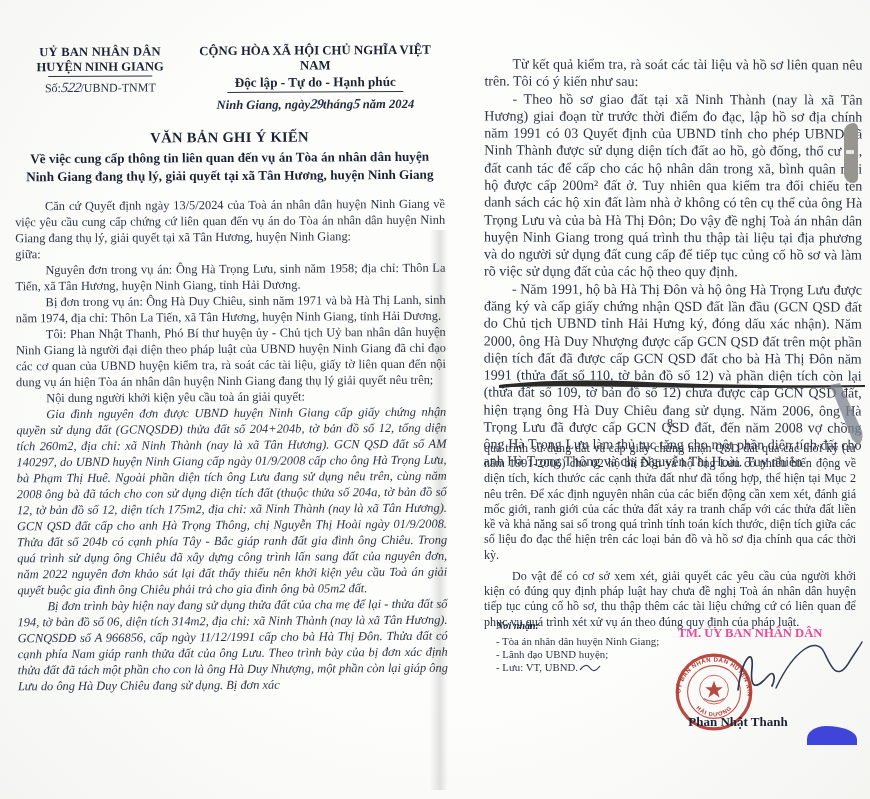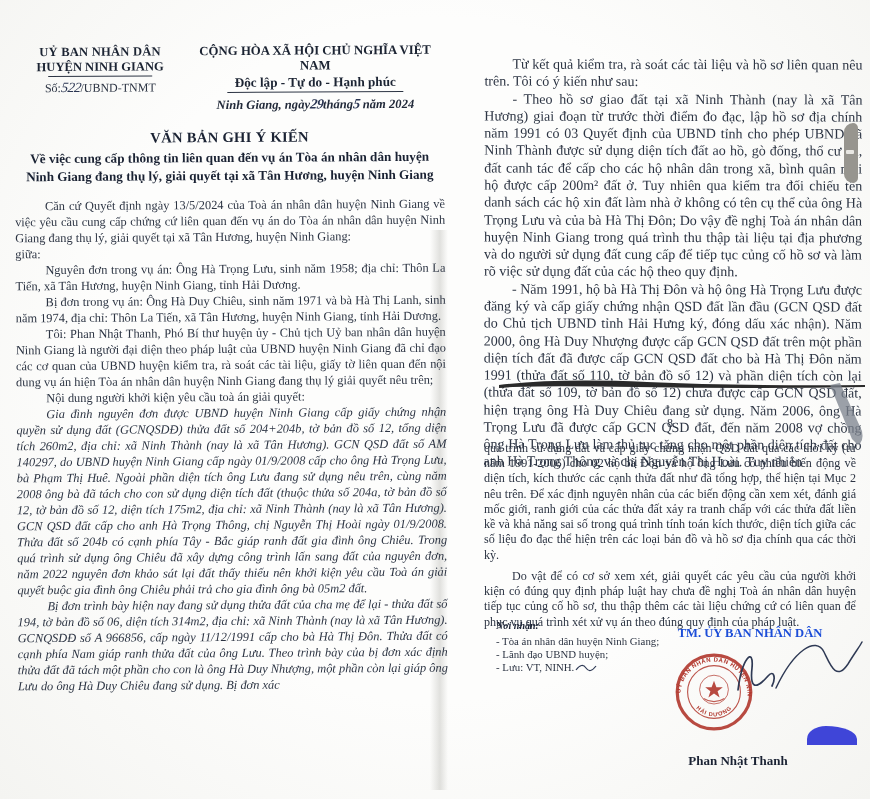--- a/index.html
+++ b/index.html
@@ -41,23 +41,23 @@
   .body-rb{font-size:12.1px;line-height:1.26;text-align:justify;}
   .body-rb p{margin:6px;text-indent:28px;}
   .body-rb p.noindent{text-indent:0;}
   .flourish{vertical-align:-4px;margin-left:2px;}
   
   .recipients{position:absolute;left:496px;top:620px;font-size:10.8px;line-height:1.25;}
   .recip-label{font-weight:bold;font-style:italic;font-size:10px;margin:0 0 2px 0;color:#1a2233;}
   .recipients ul{list-style:none;margin:0;padding:0;}
   .recipients li{margin:0;}
   .sig-block{position:absolute;left:640px;top:626px;width:220px;text-align:center;}
-  .sig1{font-weight:bold;font-size:12.6px;color:#1d4ed8;margin:0;}
+  .sig1{font-weight:bold;font-size:12.6px;color:#ec4899;margin:0;}
   .sig2{font-weight:bold;font-size:12.6px;color:#1a2233;margin:1px 0 0 0;}
-  .signer{position:absolute;left:648px;top:714px;width:180px;text-align:center;font-weight:bold;font-size:13px;color:#1a2233;margin-top:39px;}
+  .signer{position:absolute;left:648px;top:714px;width:180px;text-align:center;font-weight:bold;font-size:13px;color:#1a2233;}
   .stamp{position:absolute;left:674px;top:652px;width:80px;height:80px;}
   .signature-ink{position:absolute;left:724px;top:630px;}
   
   .page-gap-shadow{position:absolute;left:430px;top:230px;width:18px;height:560px;
     background:linear-gradient(90deg, rgba(200,200,196,0) 0%, rgba(190,190,185,.45) 55%, rgba(200,200,196,0) 100%);}
   .fold-line{position:absolute;left:497px;top:376px;}
   .corner-streak{position:absolute;left:824px;top:383px;}
   .edge-handle{position:absolute;left:844px;top:123px;width:14px;height:60px;background:#97958f;
     border-radius:9px 5px 5px 9px;}
   .edge-handle .notch{position:absolute;left:2px;top:27px;width:8px;height:4px;background:#e8e7e3;border-radius:1px;}
@@ -126,21 +126,21 @@
     <p class="noindent">quá trình sử dụng đất và cấp giấy chứng nhận QSD đất qua các thời kỳ (từ năm 1991-2006) cho 02 hộ bà Đôn và hộ ông Lưu có nhiều biến động về diện tích, kích thước các cạnh thửa đất như đã tổng hợp, thể hiện tại Mục 2 nêu trên. Để xác định nguyên nhân của các biến động cần xem xét, đánh giá mốc giới, ranh giới của các thửa đất xảy ra tranh chấp với các thửa đất liền kề và khả năng sai số trong quá trình tính toán kích thước, diện tích giữa các số liệu đo đạc thể hiện trên các loại bản đồ và hồ sơ địa chính qua các thời kỳ.</p>
     <p>Do vật để có cơ sở xem xét, giải quyết các yêu cầu của người khởi kiện có đúng quy định pháp luật hay chưa đề nghị Toà án nhân dân huyện tiếp tục củng cố hồ sơ, thu thập thêm các tài liệu chứng cứ có liên quan để phục vụ quá trình xét xử vụ án theo đúng quy định của pháp luật.</p>
   </div>
 </div>
 
 <div class="recipients">
   <p class="recip-label">Nơi nhận:</p>
   <ul>
     <li>- Tòa án nhân dân huyện Ninh Giang;</li>
     <li>- Lãnh đạo UBND huyện;</li>
-    <li><span>- Lưu: VT, NINH.</span><svg width="24" height="11" style="vertical-align:-2px">
+    <li><span>- Lưu: VT, UBND.</span><svg width="24" height="11" style="vertical-align:-2px">
           <path d="M2,8 Q8,0 12,6 T22,4" fill="none" stroke="#2f3a55" stroke-width="1.2"></path>
         </svg></li>
   </ul>
 </div>
 
 <div class="sig-block">
   <p class="sig1">TM. ỦY BAN NHÂN DÂN</p>
 </div>
 
 <svg class="stamp" viewBox="0 0 100 100">

